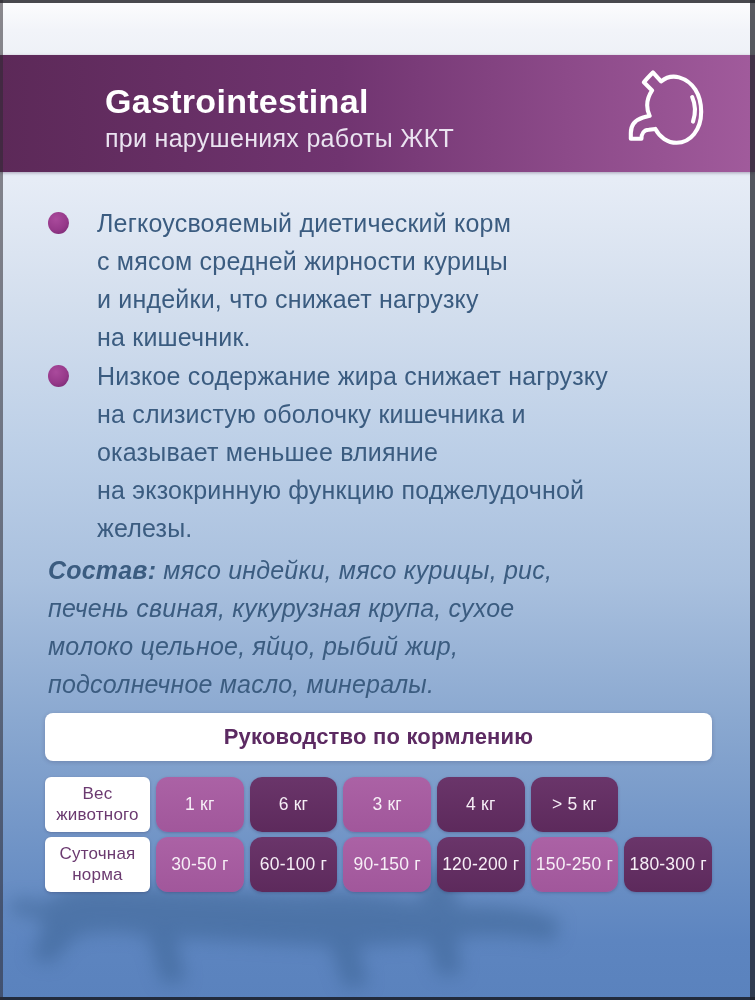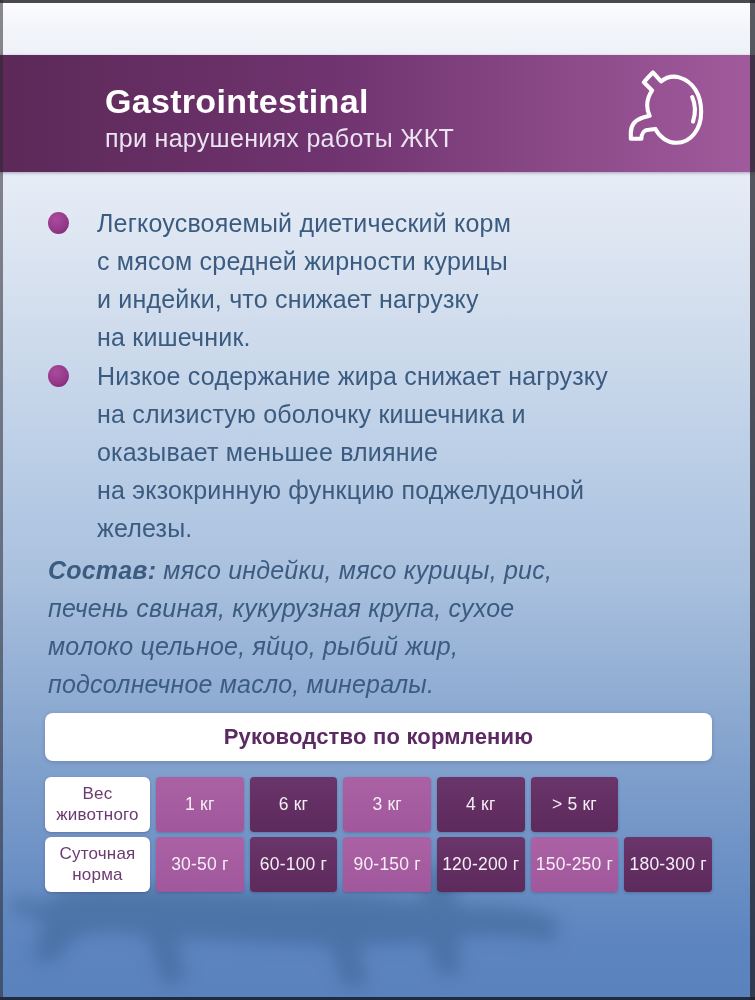--- a/index.html
+++ b/index.html
@@ -57,21 +57,21 @@
     display:flex;align-items:center;justify-content:center;
     color:#5c2a62;font-size:22px;font-weight:bold;letter-spacing:.2px;
     box-shadow:0 1px 4px rgba(40,30,70,.22);
   }
   .guide-row{
     display:grid;grid-template-columns:105px repeat(6,1fr);gap:6px;
     margin-top:16px;
   }
   .guide-row + .guide-row{margin-top:5px;}
   .g-cell{
-    height:55px;border-radius:4px;
+    height:55px;border-radius:12px;
     display:flex;align-items:center;justify-content:center;text-align:center;
     font-size:17.5px;color:#f6eef6;letter-spacing:.2px;
     box-shadow:0 1px 3px rgba(35,25,60,.25);
   }
   .g-label{
     background:#ffffff;color:#6b3a70;font-size:17px;line-height:1.18;
     border-radius:6px;white-space:pre-line;font-weight:400;
   }
   .c-light{background:linear-gradient(180deg,#ab62a5 0%,#a1579b 100%);}
   .c-dark{background:linear-gradient(180deg,#6a356a 0%,#5d2a5c 100%);}

